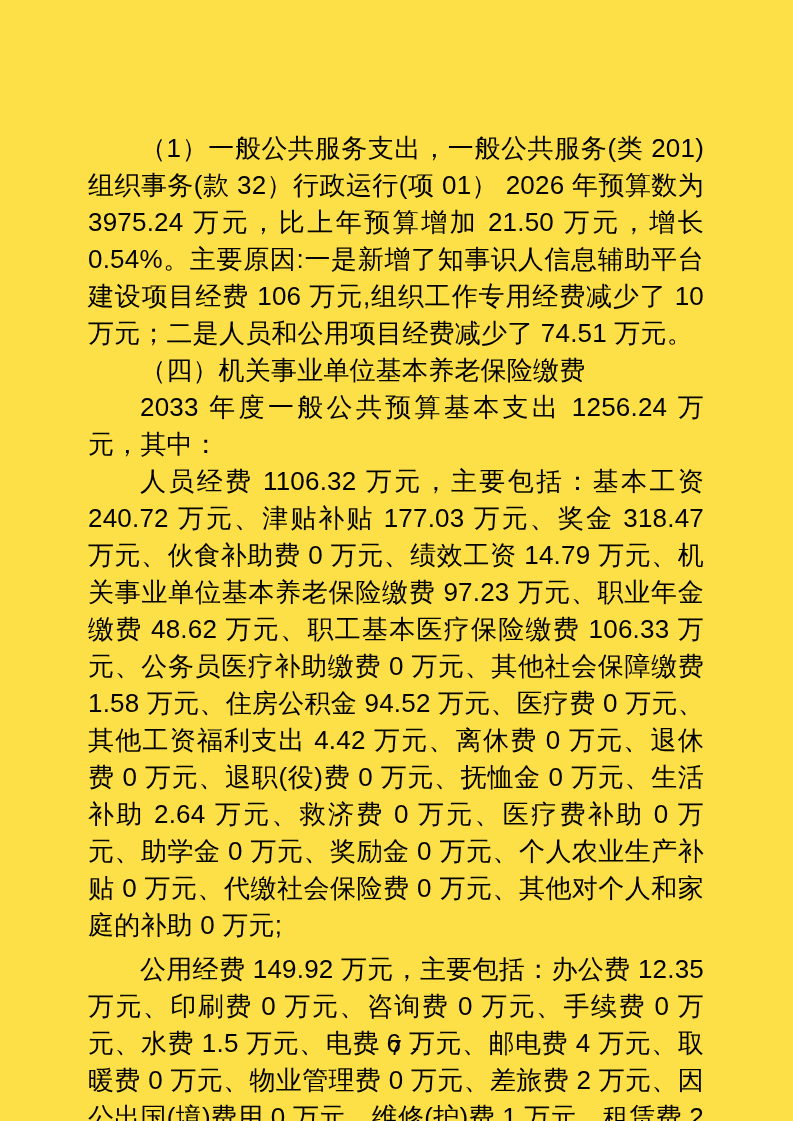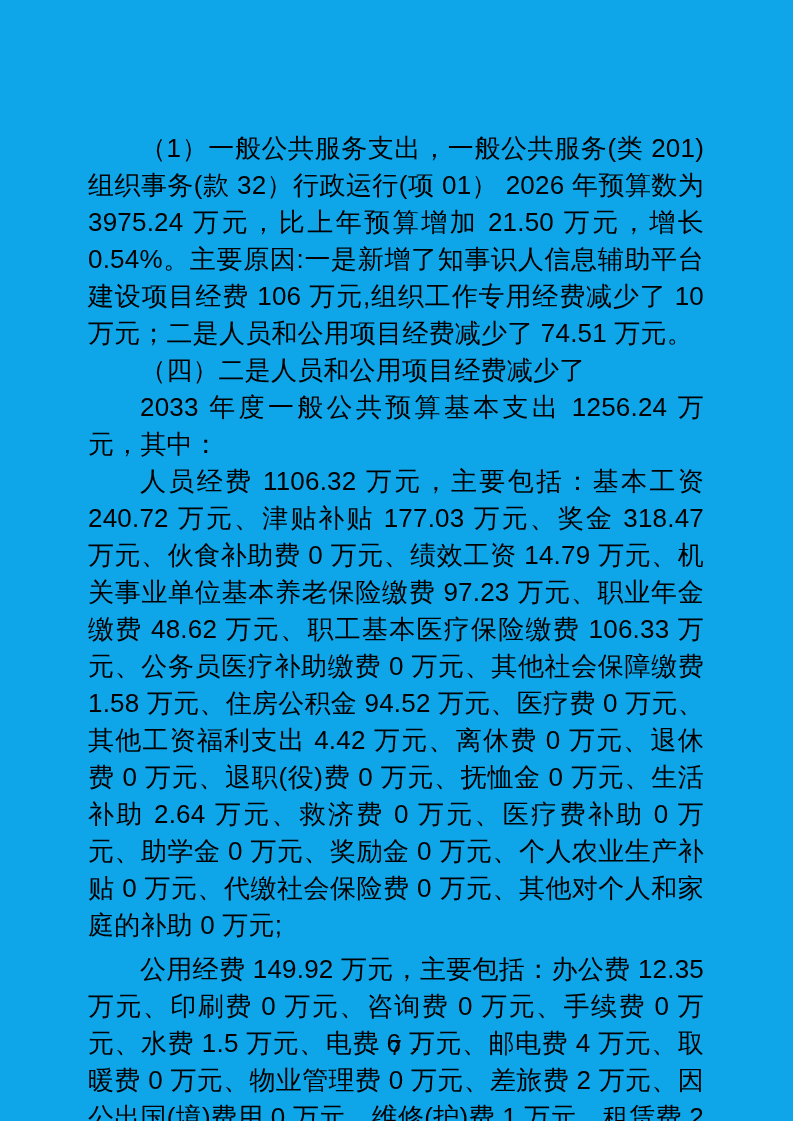--- a/index.html
+++ b/index.html
@@ -4,21 +4,21 @@
 <style>
   html, body {
     margin: 0;
     padding: 0;
     background: #ffffff;
   }
   .page {
     position: relative;
     width: 793px;
     height: 1121px;
-    background: #0ea5e9;
+    background: #fde047;
     overflow: hidden;
     font-family: "Liberation Sans", "DejaVu Sans", sans-serif;
     color: #000000;
   }
   .content {
     position: absolute;
     left: 88px;
     top: 130px;
     width: 616px;
     font-size: 26px;
@@ -45,19 +45,19 @@
     line-height: 28px;
     letter-spacing: 2px;
   }
 </style>
 </head>
 <body>
 
 <div class="page">
   <div class="content">
     <p>（1）一般公共服务支出，一般公共服务(类 201)组织事务(款 32）行政运行(项 01） 2026 年预算数为 3975.24 万元，比上年预算增加 21.50 万元，增长 0.54%。主要原因:一是新增了知事识人信息辅助平台建设项目经费 106 万元,组织工作专用经费减少了 10 万元；二是人员和公用项目经费减少了 74.51 万元。</p>
-    <p>（四）二是人员和公用项目经费减少了</p>
+    <p>（四）机关事业单位基本养老保险缴费</p>
     <p>2033 年度一般公共预算基本支出 1256.24 万元，其中：</p>
     <p>人员经费 1106.32 万元，主要包括：基本工资 240.72 万元、津贴补贴 177.03 万元、奖金 318.47 万元、伙食补助费 0 万元、绩效工资 14.79 万元、机关事业单位基本养老保险缴费 97.23 万元、职业年金缴费 48.62 万元、职工基本医疗保险缴费 106.33 万元、公务员医疗补助缴费 0 万元、其他社会保障缴费 1.58 万元、住房公积金 94.52 万元、医疗费 0 万元、其他工资福利支出 4.42 万元、离休费 0 万元、退休费 0 万元、退职(役)费 0 万元、抚恤金 0 万元、生活补助 2.64 万元、救济费 0 万元、医疗费补助 0 万元、助学金 0 万元、奖励金 0 万元、个人农业生产补贴 0 万元、代缴社会保险费 0 万元、其他对个人和家庭的补助 0 万元;</p>
     <p class="gap-before">公用经费 149.92 万元，主要包括：办公费 12.35 万元、印刷费 0 万元、咨询费 0 万元、手续费 0 万元、水费 1.5 万元、电费 6 万元、邮电费 4 万元、取暖费 0 万元、物业管理费 0 万元、差旅费 2 万元、因公出国(境)费用 0 万元、维修(护)费 1 万元、租赁费 2 万元、会议费 0 万元、培训费 0 万元、公务接待费 3</p>
   </div>
   <div class="footer">- 7 -</div>
 </div>
 
 </body></html>

